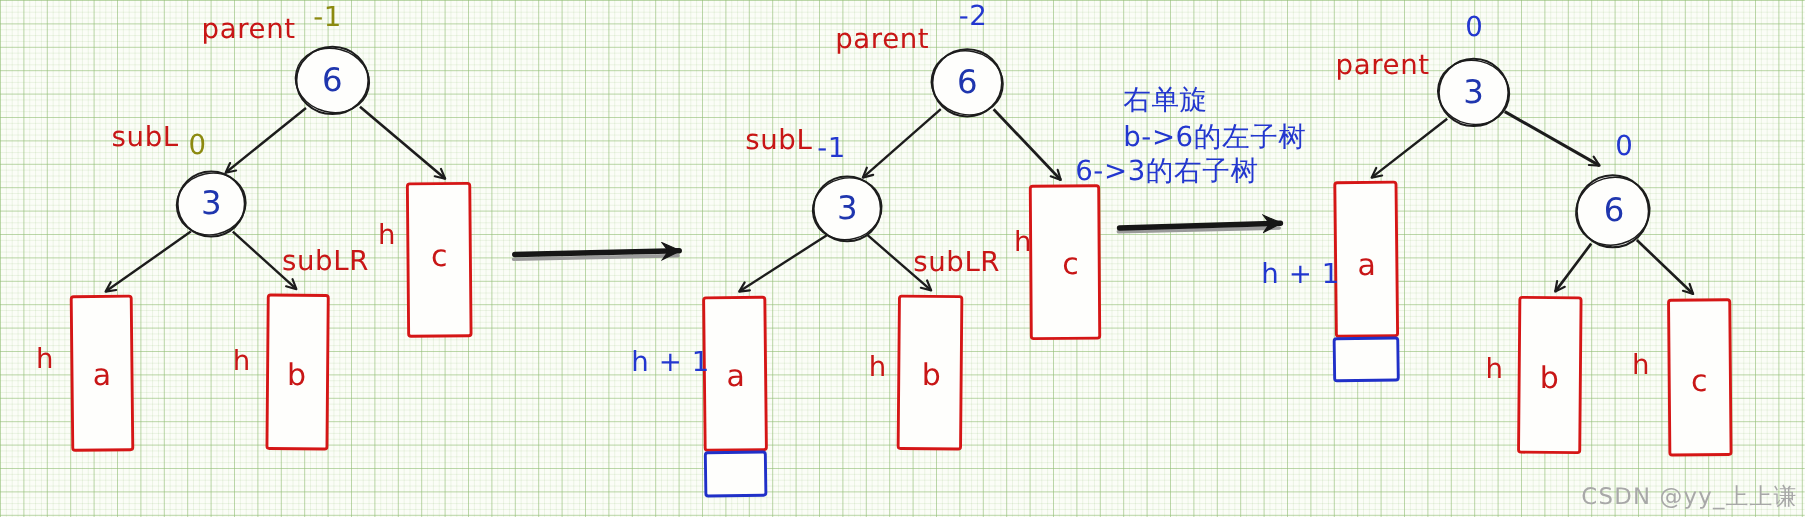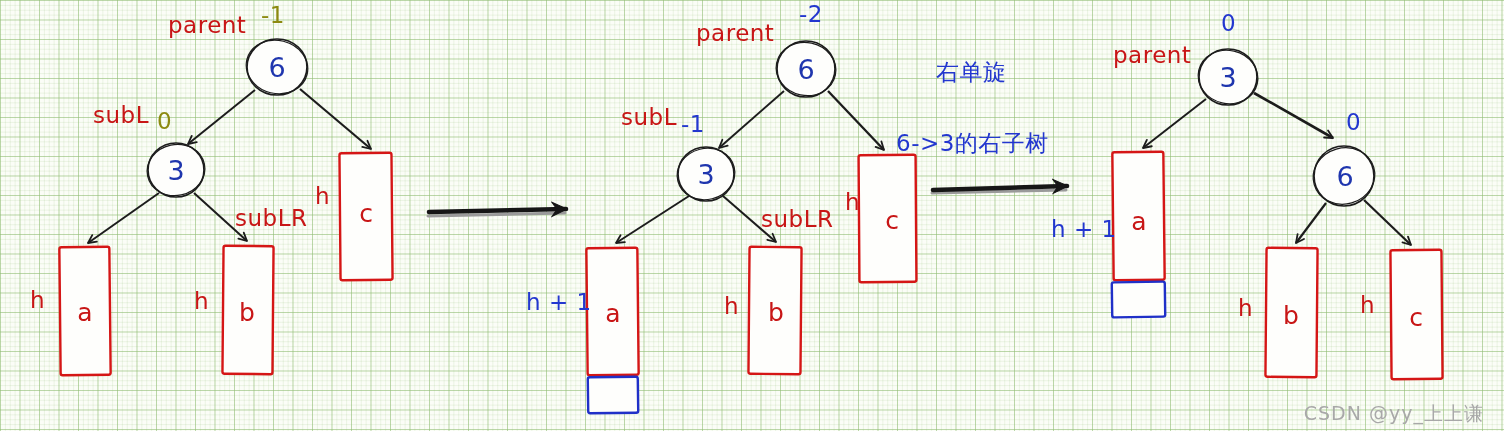--- a/index.html
+++ b/index.html
@@ -137,30 +137,31 @@
   <div class="lbl blue" style="left:681px;top:112px;">-1</div>
   <div class="nv" style="left:706px;top:174px;">3</div>
   <div class="lbl red" style="left:761px;top:207px;">subLR</div>
   <div class="lbl blue" style="left:526px;top:290px;">h + 1</div>
   <div class="cv" style="left:613px;top:313px;">a</div>
   <div class="lbl red" style="left:724px;top:294px;">h</div>
   <div class="cv" style="left:776px;top:312px;">b</div>
   <div class="lbl red" style="left:845px;top:190px;">h</div>
   <div class="cv" style="left:892px;top:220px;">c</div>
 
-  <div class="lbl blue" style="left:936px;top:60px;">右单旋</div>
+  <div class="lbl blue" style="left:936px;top:72px;">右单旋</div>
+  <div class="lbl blue" style="left:936px;top:103px;">b-&gt;6的左子树</div>
   <div class="lbl blue" style="left:896px;top:131px;">6-&gt;3的右子树</div>
 
   <div class="lbl blue" style="left:1221px;top:11px;">0</div>
   <div class="lbl red" style="left:1113px;top:43px;">parent</div>
   <div class="nv" style="left:1228px;top:77px;">3</div>
   <div class="lbl blue" style="left:1346px;top:110px;">0</div>
   <div class="nv" style="left:1345px;top:176px;">6</div>
   <div class="lbl blue" style="left:1051px;top:217px;">h + 1</div>
   <div class="cv" style="left:1139px;top:221px;">a</div>
   <div class="lbl red" style="left:1238px;top:296px;">h</div>
   <div class="cv" style="left:1291px;top:315px;">b</div>
   <div class="lbl red" style="left:1360px;top:293px;">h</div>
   <div class="cv" style="left:1416px;top:317px;">c</div>
 
-  <div class="wm gray" style="right:20px;top:401px;position:absolute;">CSDN @yy_上上谦</div>
+  <div class="wm gray" style="right:6px;top:401px;position:absolute;">CSDN @yy_上上谦</div>
 
 </div>
 
 </body></html>

